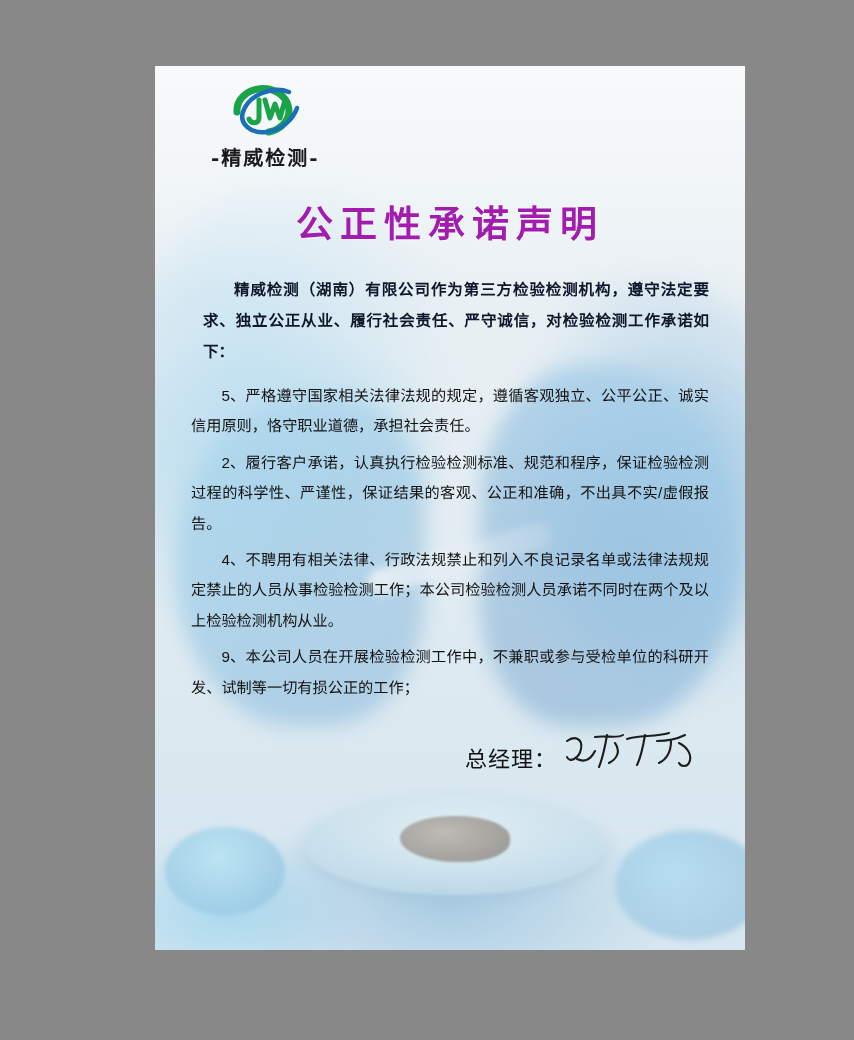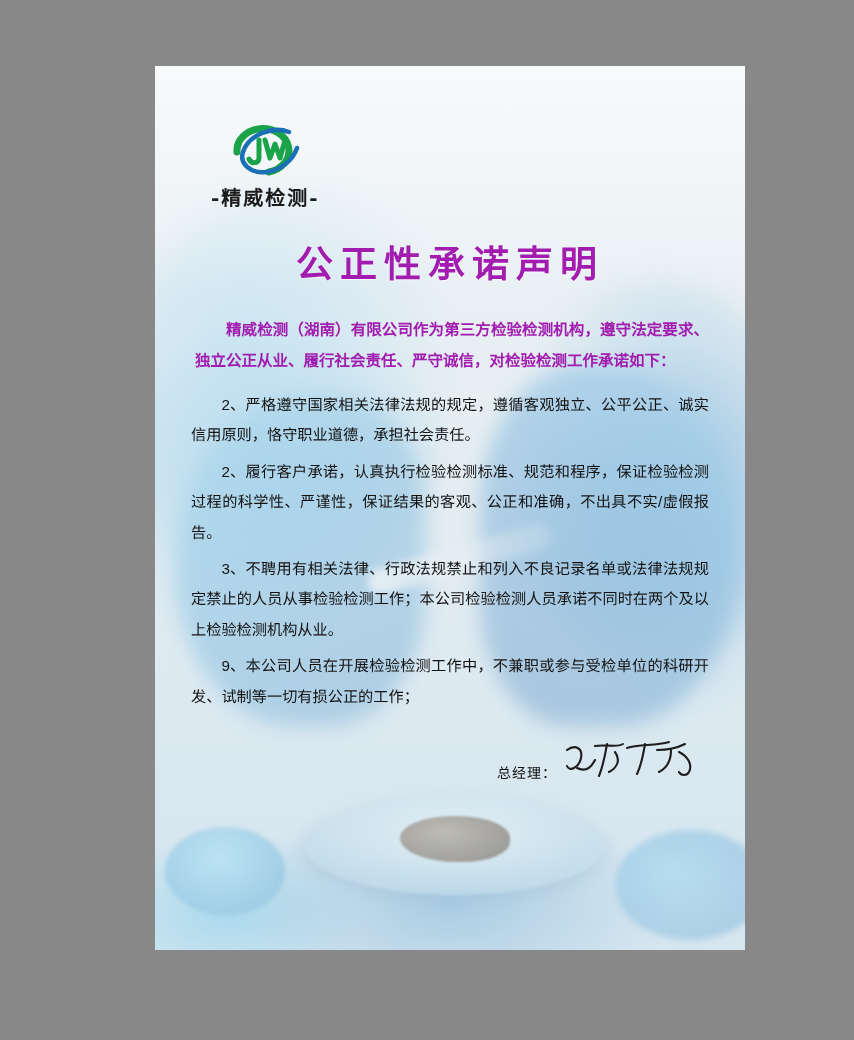--- a/index.html
+++ b/index.html
@@ -121,21 +121,20 @@
     position: relative;
     z-index: 3;
     padding: 0 36px;
     color: #101010;
   }
 
   .logo-area {
     position: relative;
     height: 104px;
     padding-top: 18px;
-    margin-top: 40px;
   }
   .logo-mark {
     position: absolute;
     left: 38px;
     top: 16px;
     width: 74px;
     height: 58px;
   }
   .logo-name {
     position: absolute;
@@ -159,42 +158,42 @@
     margin: 6px 0 26px 0;
     text-shadow: 0 1px 0 rgba(255,255,255,0.6);
   }
 
   .lead {
     font-size: 15.5px;
     font-weight: 700;
     line-height: 2.0;
     text-align: justify;
     text-indent: 2em;
-    margin: 0 0 14px 4px;
-    color: #a21caf;
+    margin: 0 0 14px 12px;
+    color: #0f172a;
   }
 
   .clause {
     font-size: 15.2px;
     line-height: 2.0;
     text-align: justify;
     text-indent: 2em;
     margin: 0 0 6px 0;
     color: #131313;
   }
 
   .sign-row {
     margin-top: 26px;
     display: flex;
     justify-content: flex-end;
     align-items: flex-end;
     padding-right: 8px;
   }
   .sign-label {
-    font-size: 14px;
+    font-size: 22px;
     font-weight: 500;
     color: #121212;
     margin-bottom: 4px;
     letter-spacing: 1px;
   }
   .sign-mark {
     width: 140px;
     height: 48px;
     margin-left: 4px;
   }
@@ -227,23 +226,23 @@
           <path d="M36 18 L41 36 L46 22 L51 36 L56 18" fill="none" stroke="#1aa349" stroke-width="5" stroke-linejoin="round" stroke-linecap="round"></path>
         </svg>
       </div>
       <div class="logo-name">-精威检测-</div>
     </div>
 
     <div class="title">公正性承诺声明</div>
 
     <p class="lead">精威检测（湖南）有限公司作为第三方检验检测机构，遵守法定要求、独立公正从业、履行社会责任、严守诚信，对检验检测工作承诺如下：</p>
 
-    <p class="clause">2、严格遵守国家相关法律法规的规定，遵循客观独立、公平公正、诚实信用原则，恪守职业道德，承担社会责任。</p>
+    <p class="clause">5、严格遵守国家相关法律法规的规定，遵循客观独立、公平公正、诚实信用原则，恪守职业道德，承担社会责任。</p>
     <p class="clause">2、履行客户承诺，认真执行检验检测标准、规范和程序，保证检验检测过程的科学性、严谨性，保证结果的客观、公正和准确，不出具不实/虚假报告。</p>
-    <p class="clause">3、不聘用有相关法律、行政法规禁止和列入不良记录名单或法律法规规定禁止的人员从事检验检测工作；本公司检验检测人员承诺不同时在两个及以上检验检测机构从业。</p>
+    <p class="clause">4、不聘用有相关法律、行政法规禁止和列入不良记录名单或法律法规规定禁止的人员从事检验检测工作；本公司检验检测人员承诺不同时在两个及以上检验检测机构从业。</p>
     <p class="clause">9、本公司人员在开展检验检测工作中，不兼职或参与受检单位的科研开发、试制等一切有损公正的工作；</p>
 
     <div class="sign-row">
       <div class="sign-label">总经理：</div>
       <div class="sign-mark">
         <svg viewBox="0 0 140 48" width="140" height="48" aria-hidden="true">
           <g fill="none" stroke="#1d1d1d" stroke-width="2.1" stroke-linecap="round" stroke-linejoin="round">
             <path d="M6 12 C14 6, 22 10, 20 20 C18 30, 8 34, 6 28"></path>
             <path d="M16 30 C24 34, 30 30, 34 22"></path>
             <path d="M34 8 C44 6, 56 10, 62 6"></path>

